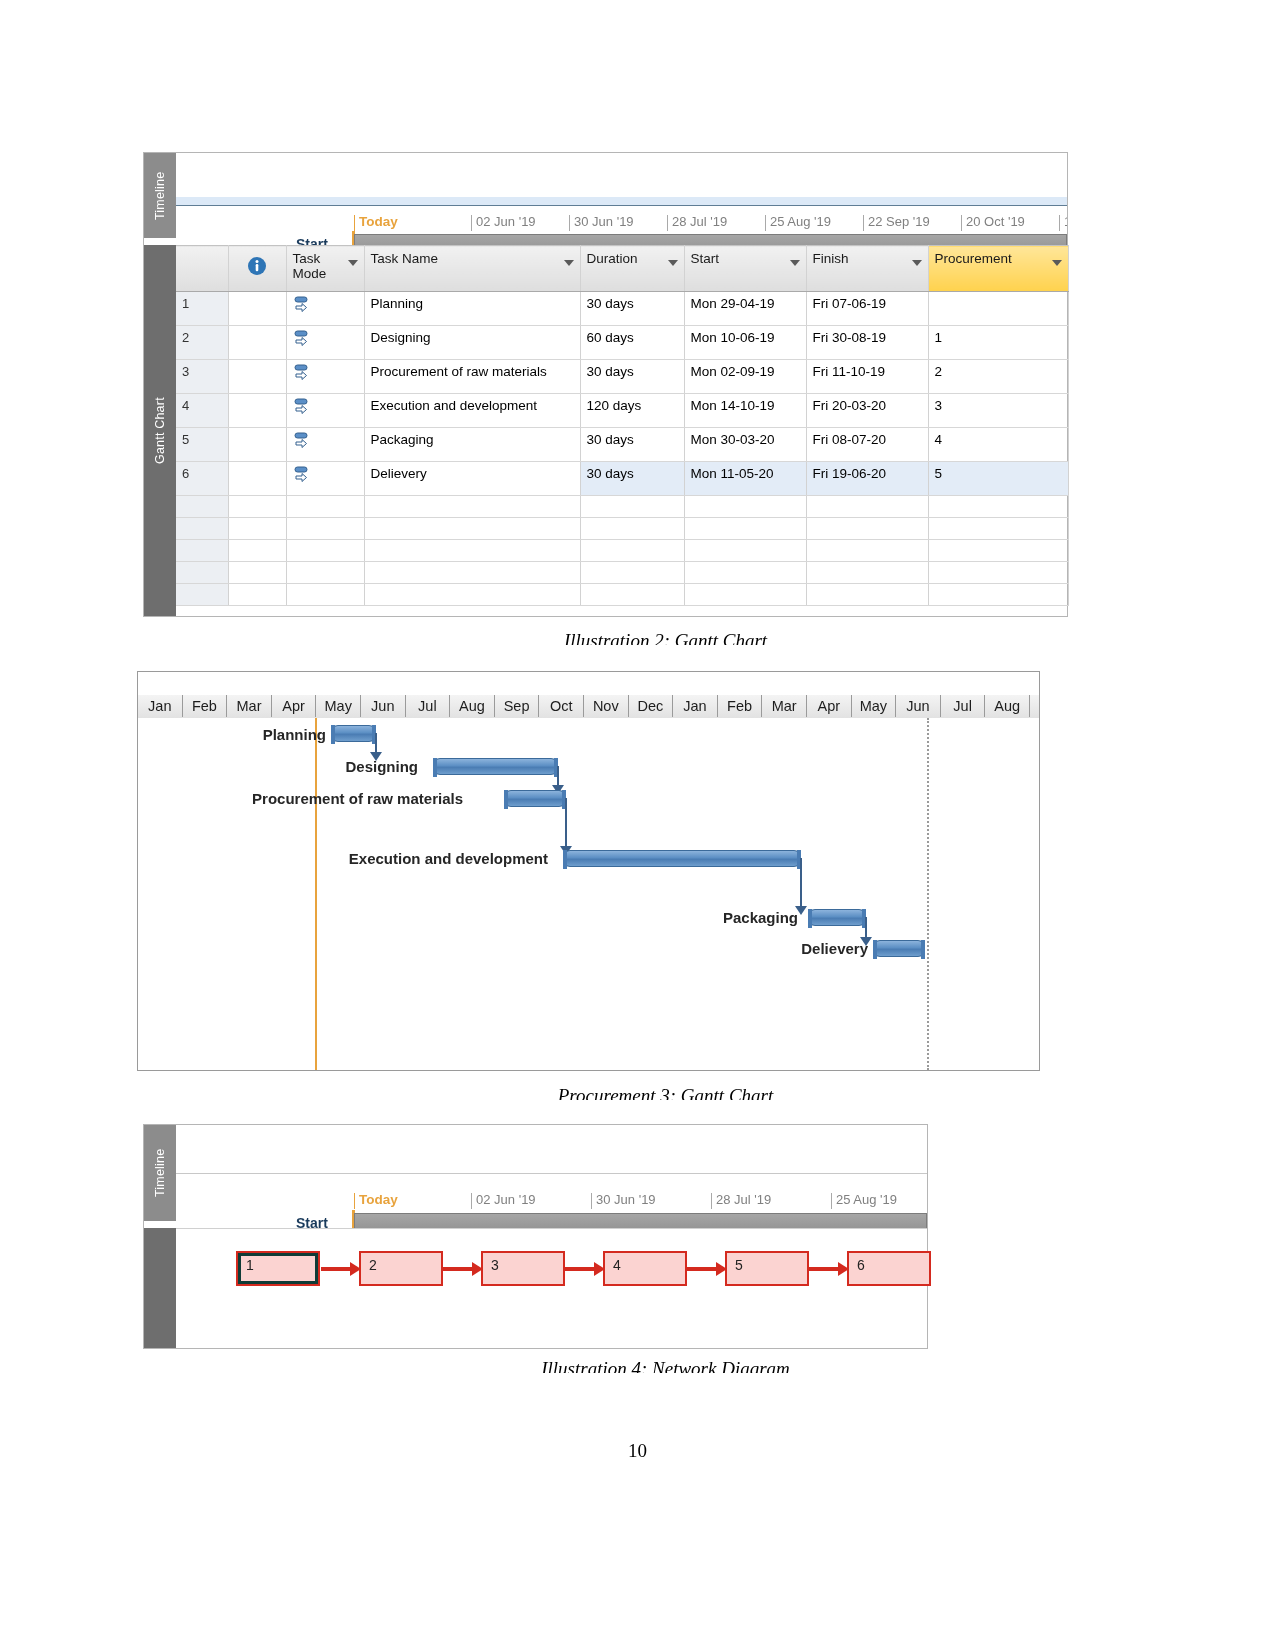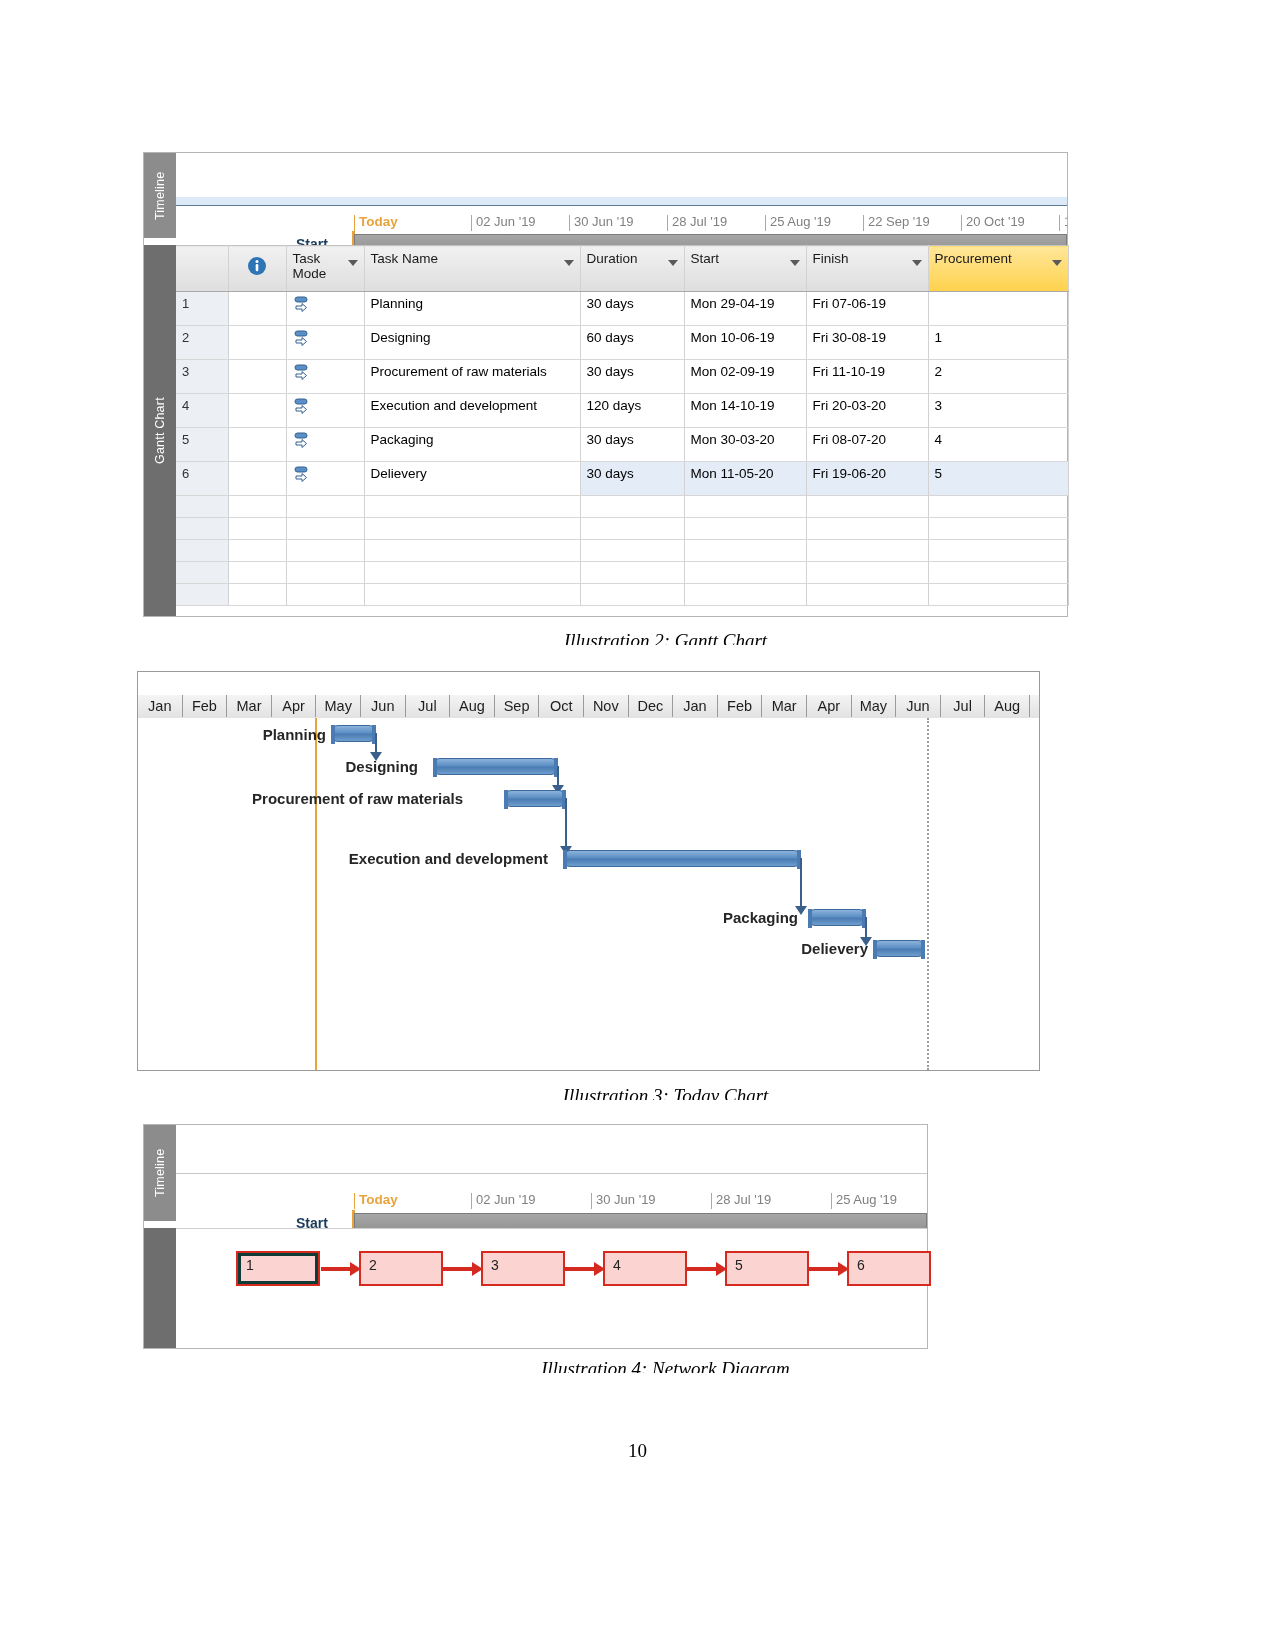--- a/index.html
+++ b/index.html
@@ -616,21 +616,21 @@
 
     <div class="gtask-label" style="left:510px; top:222px; width:220px">Delievery</div>
     <div class="gbar" style="left:735px; top:222px; width:52px">
       <span class="gbar-cap-l"></span>
       <span class="gbar-cap-r"></span>
     </div>
   </div>
 </div>
 
 <div class="caption caption-clip" style="top:1085px">
-  <span>Illustration 3: Today Chart</span>
+  <span>Procurement 3: Gantt Chart</span>
 </div>
 
 <div id="ill4">
   <div class="sidebar-tab" id="tl2-tab">
     <span>Timeline</span>
   </div>
   <div class="sidebar-tab" id="nd-tab"></div>
 
   <div class="tl-wrap">
     <div class="tl-topline" style="height:4px;background:#fff;border-bottom:1px solid #c8c8c8"></div>

